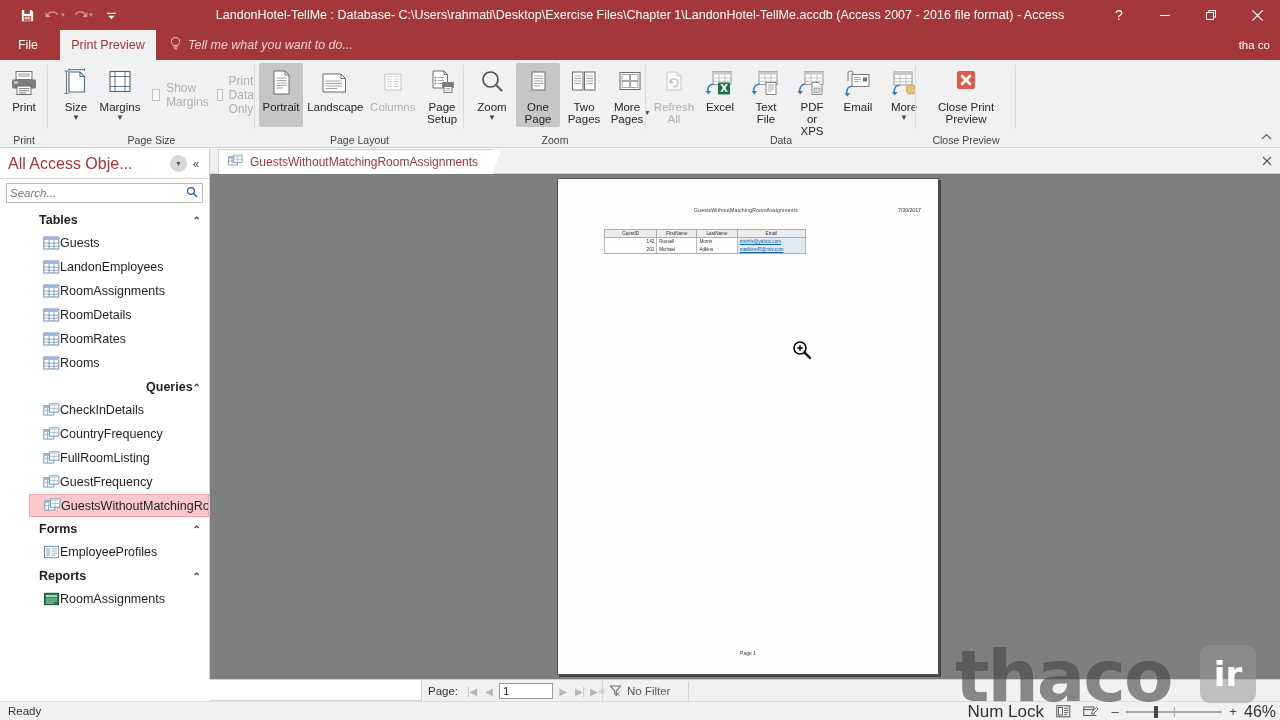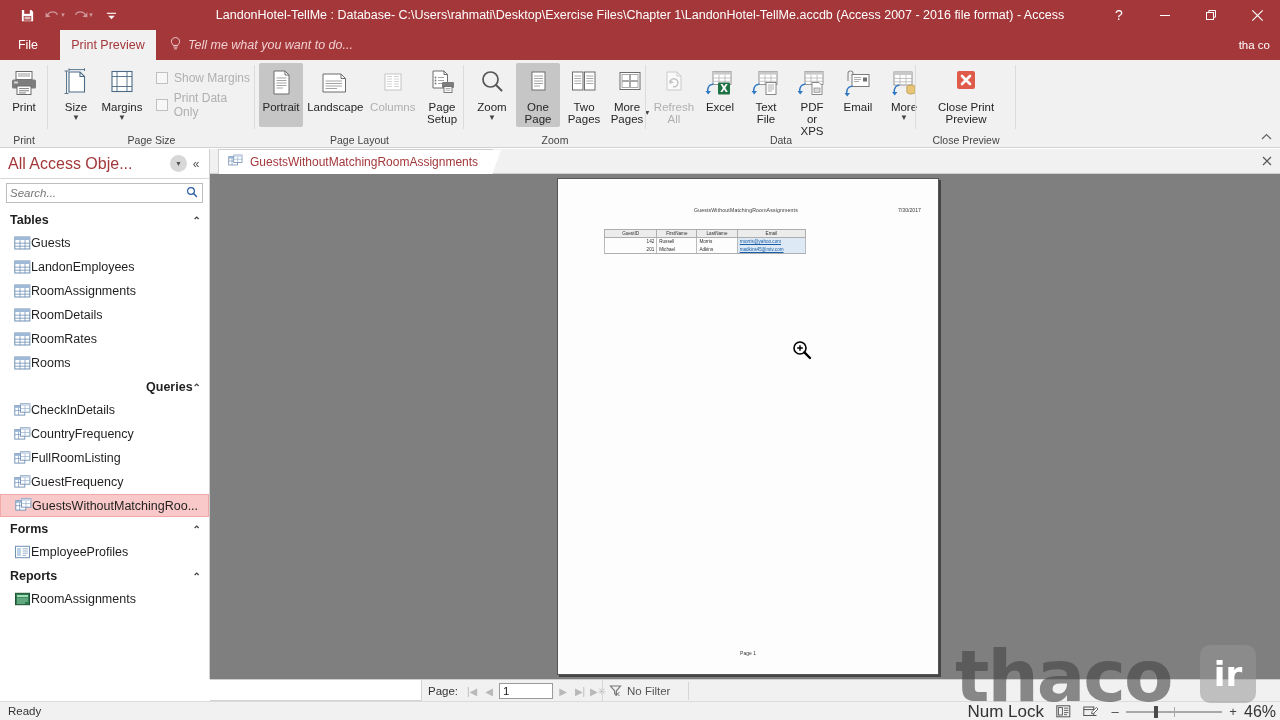--- a/index.html
+++ b/index.html
@@ -114,21 +114,21 @@
   .nav-shrink { width: 18px; text-align: center; color: #555; font-size: 12px; }
   .nav-search {
     margin: 4px 6px 2px; height: 20px; border: 1px solid #bdbdbd; background: #fff;
     display: flex; align-items: center; padding: 0 3px;
   }
   .nav-search input {
     flex: 1; border: 0; outline: 0; font-size: 11.5px; font-style: italic;
     color: #6b6b6b; font-family: "Liberation Sans", sans-serif; background: transparent;
   }
   .nav-search .mag { color: #2b5f9e; width: 14px; text-align: center; }
-  .nav-list { padding-top: 4px; }
+  .nav-list { padding-top: 4px; margin-left: 29px; }
   .nav-group {
     display: flex; align-items: center; height: 22px; padding: 0 8px 0 10px;
     font-size: 12.5px; font-weight: bold; color: #1f1f1f; background: #ffffff;
   }
   .nav-group .gname { flex: 1; }
   .nav-group .gchev { color: #444; font-size: 10px; }
   .nav-item {
     display: flex; align-items: center; height: 24px; padding-left: 14px; 
     font-size: 12.5px; color: #1f1f1f; white-space: nowrap; overflow: hidden;
   }
@@ -376,21 +376,21 @@
           <div class="rbtn">
             <span class="ico">
               <svg width="28" height="30" viewBox="0 0 28 30">
                   <rect x="4" y="3.5" width="20" height="20" fill="#fff" stroke="#4a6a85" stroke-width="1.1"></rect>
                   <path d="M9 3.5 V23.5 M19 3.5 V23.5 M4 8.5 H24 M4 18.5 H24" stroke="#4a6a85" stroke-width="0.9"></path>
                 </svg>
             </span>
             <span class="lbl">Margins</span>
             <span class="caret">▼</span>
           </div>
-          <div style="display:flex;flex-direction:column;justify-content:center;height:64px;margin-left:8px;">
+          <div style="display:flex;flex-direction:row;justify-content:center;height:64px;margin-left:8px;">
             <div class="rchk">
               <span class="box"></span>
               <span>Show Margins</span>
             </div>
             <div class="rchk">
               <span class="box"></span>
               <span>Print Data Only</span>
             </div>
           </div>
         </div>

